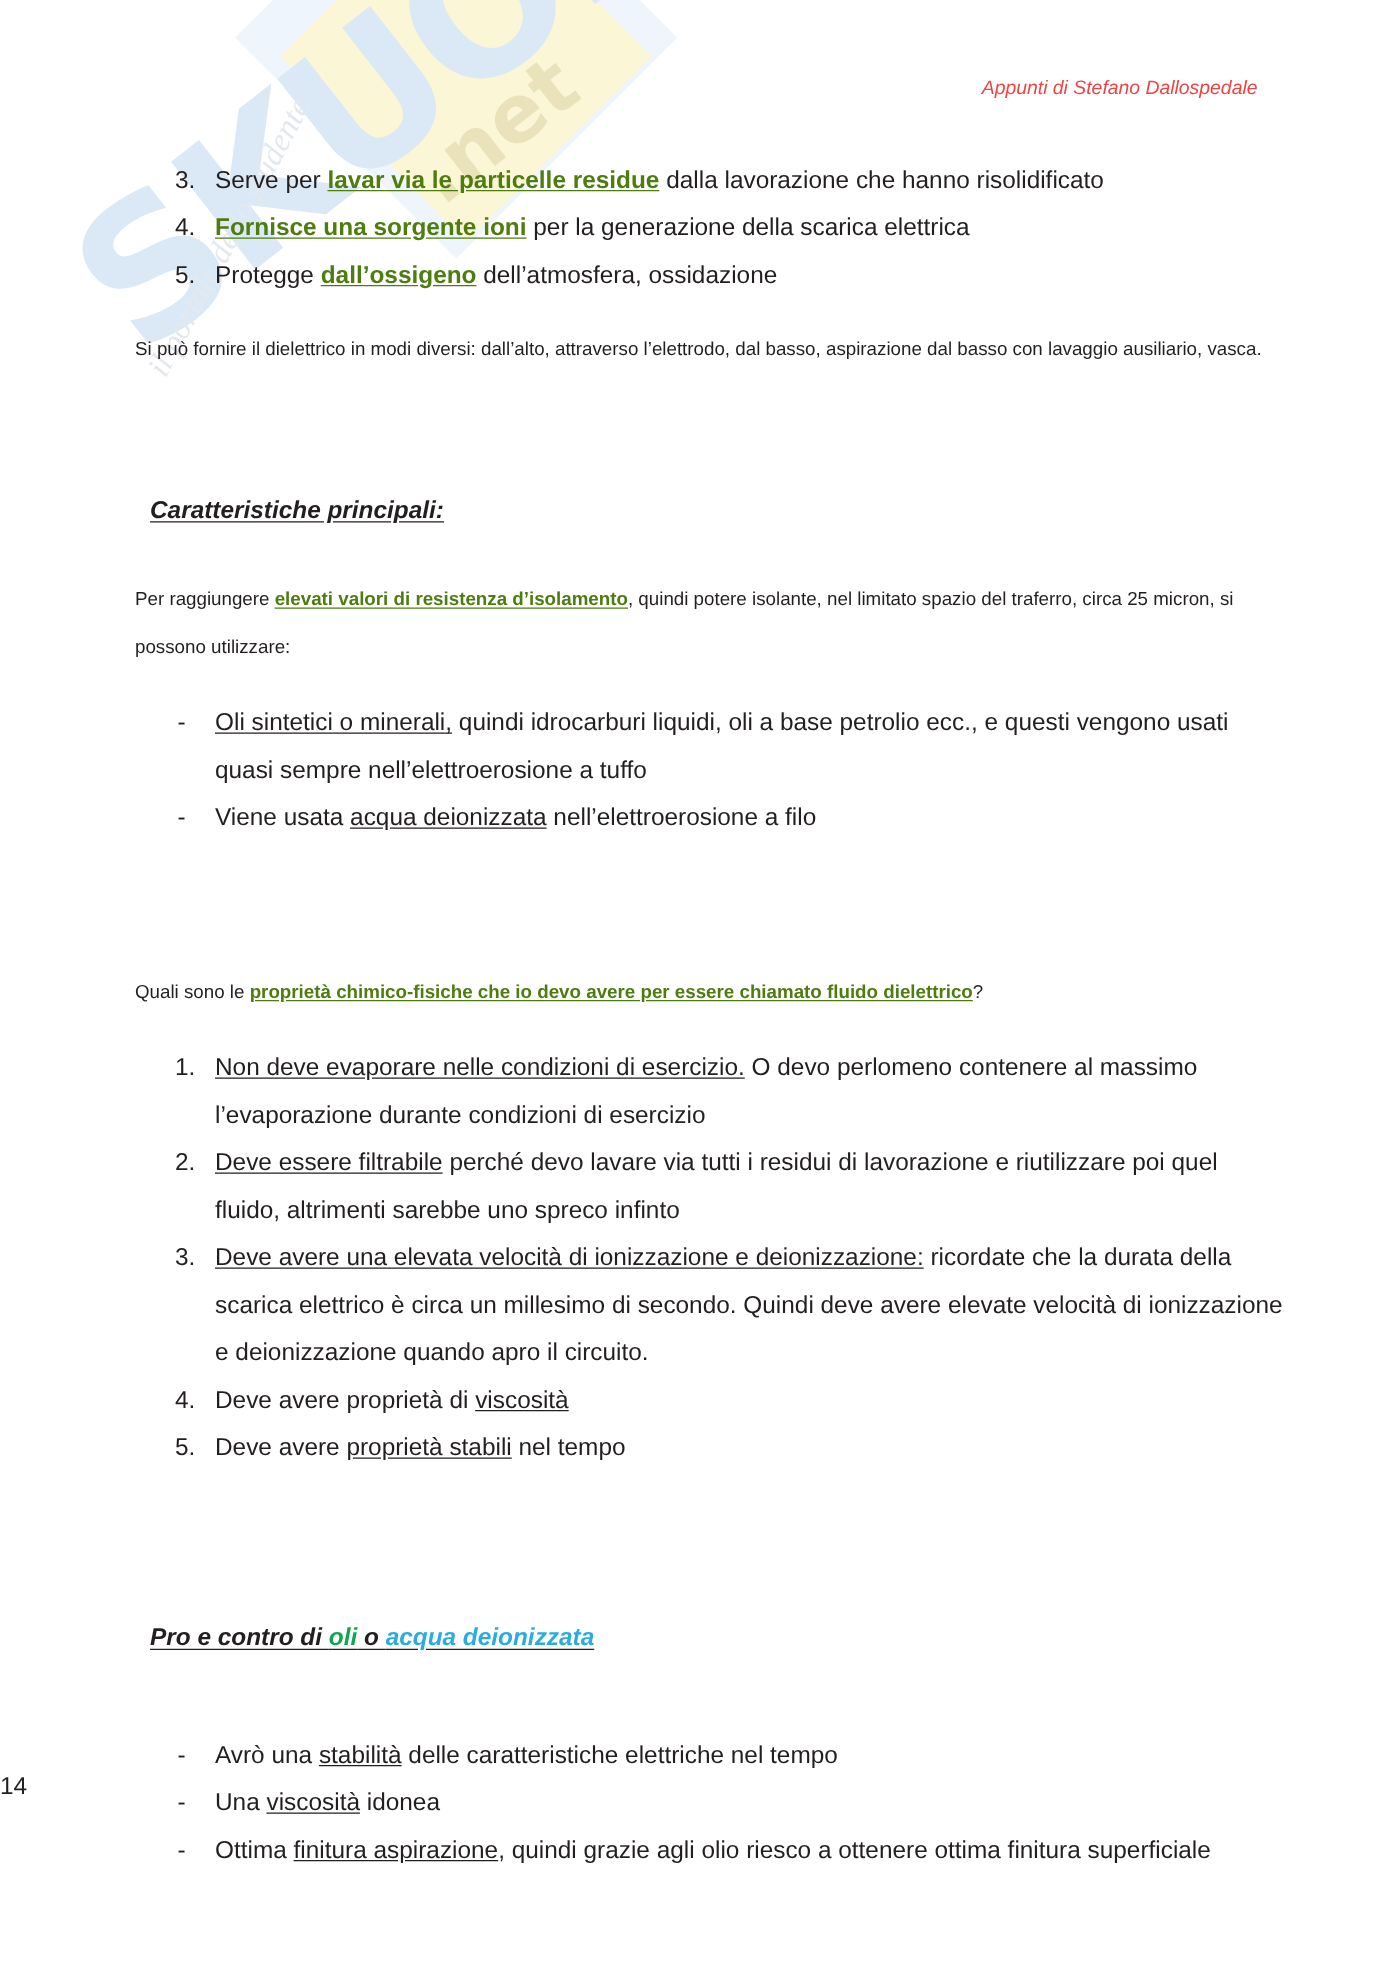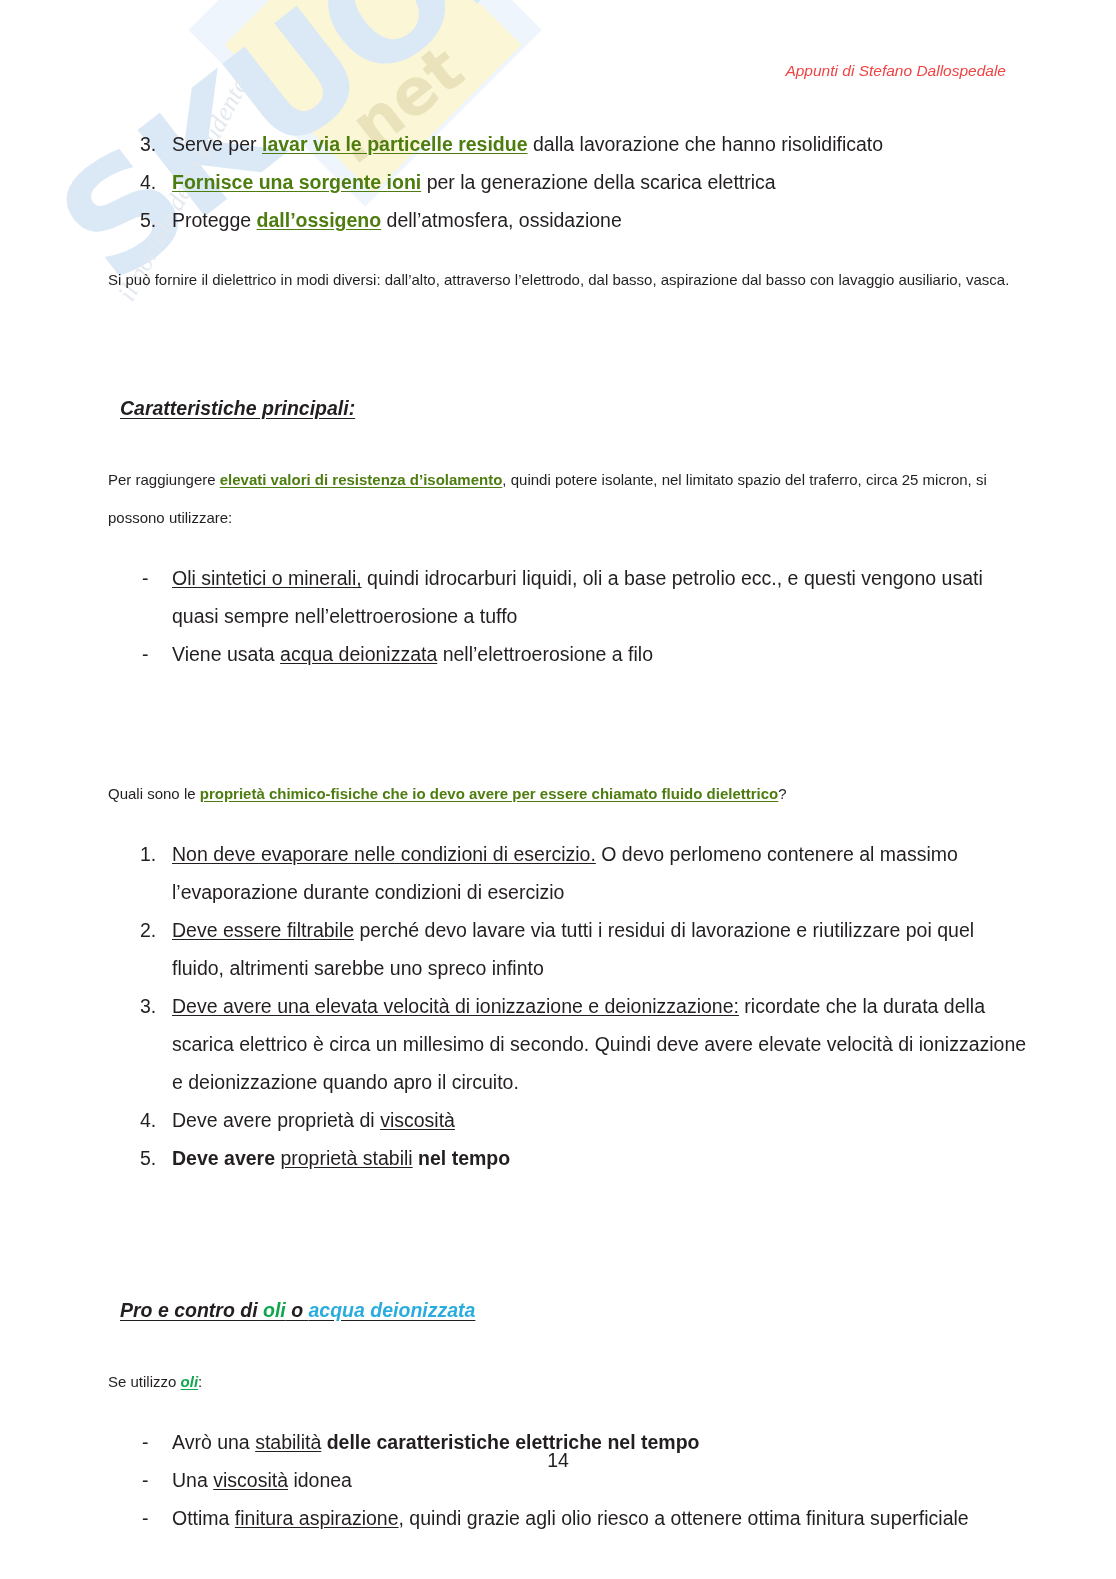--- a/index.html
+++ b/index.html
@@ -157,21 +157,21 @@
     color: #4d7c0f;
     font-weight: bold;
     text-decoration: underline;
     text-underline-offset: 2px;
   }
   .bu {
     font-weight: normal;
     text-decoration: underline;
     text-underline-offset: 2px;
   }
-  .b { font-weight: bold; }
+  .b { font-weight: normal; }
 
   h3.subhead {
     margin: 12px;
     font-size: 19.5px;
     line-height: 38px;
     font-weight: bold;
     font-style: italic;
     text-decoration: underline;
     text-underline-offset: 3px;
     color: #231f20;
@@ -191,22 +191,22 @@
     font-weight: bold;
     font-style: italic;
     text-decoration: underline;
     text-underline-offset: 2px;
   }
 
   .page-number {
     position: absolute;
     left: 0;
     right: 0;
-    top: 1449px;
-    text-align: center;
+    top: 1418px;
+    text-align: left;
     font-size: 19.5px;
     color: #231f20;
   }
 </style>
 </head>
 <body>
 
 <div class="page">
 
   <div class="watermark">
@@ -283,21 +283,20 @@
         </li>
       </ol>
 
       <div class="spacer-lg"></div>
       <div class="spacer-md"></div>
 
       <h3 class="subhead"><span>Pro e contro di </span><span class="green">oli</span><span> o </span><span class="cyan">acqua deionizzata</span></h3>
 
       <div class="spacer-sm"></div>
 
-      <p class="para"><span>Se utilizzo </span><span class="green-inline">oli</span><span>:</span></p>
 
       <div class="spacer-sm"></div>
 
       <ul class="blist">
         <li class="item dash">
           <span class="marker">-</span><span>Avrò una </span><span class="bu">stabilità</span><span class="b"> delle caratteristiche elettriche nel tempo</span>
         </li>
         <li class="item dash">
           <span class="marker">-</span><span>Una </span><span class="bu">viscosità</span><span> idonea</span>
         </li>

